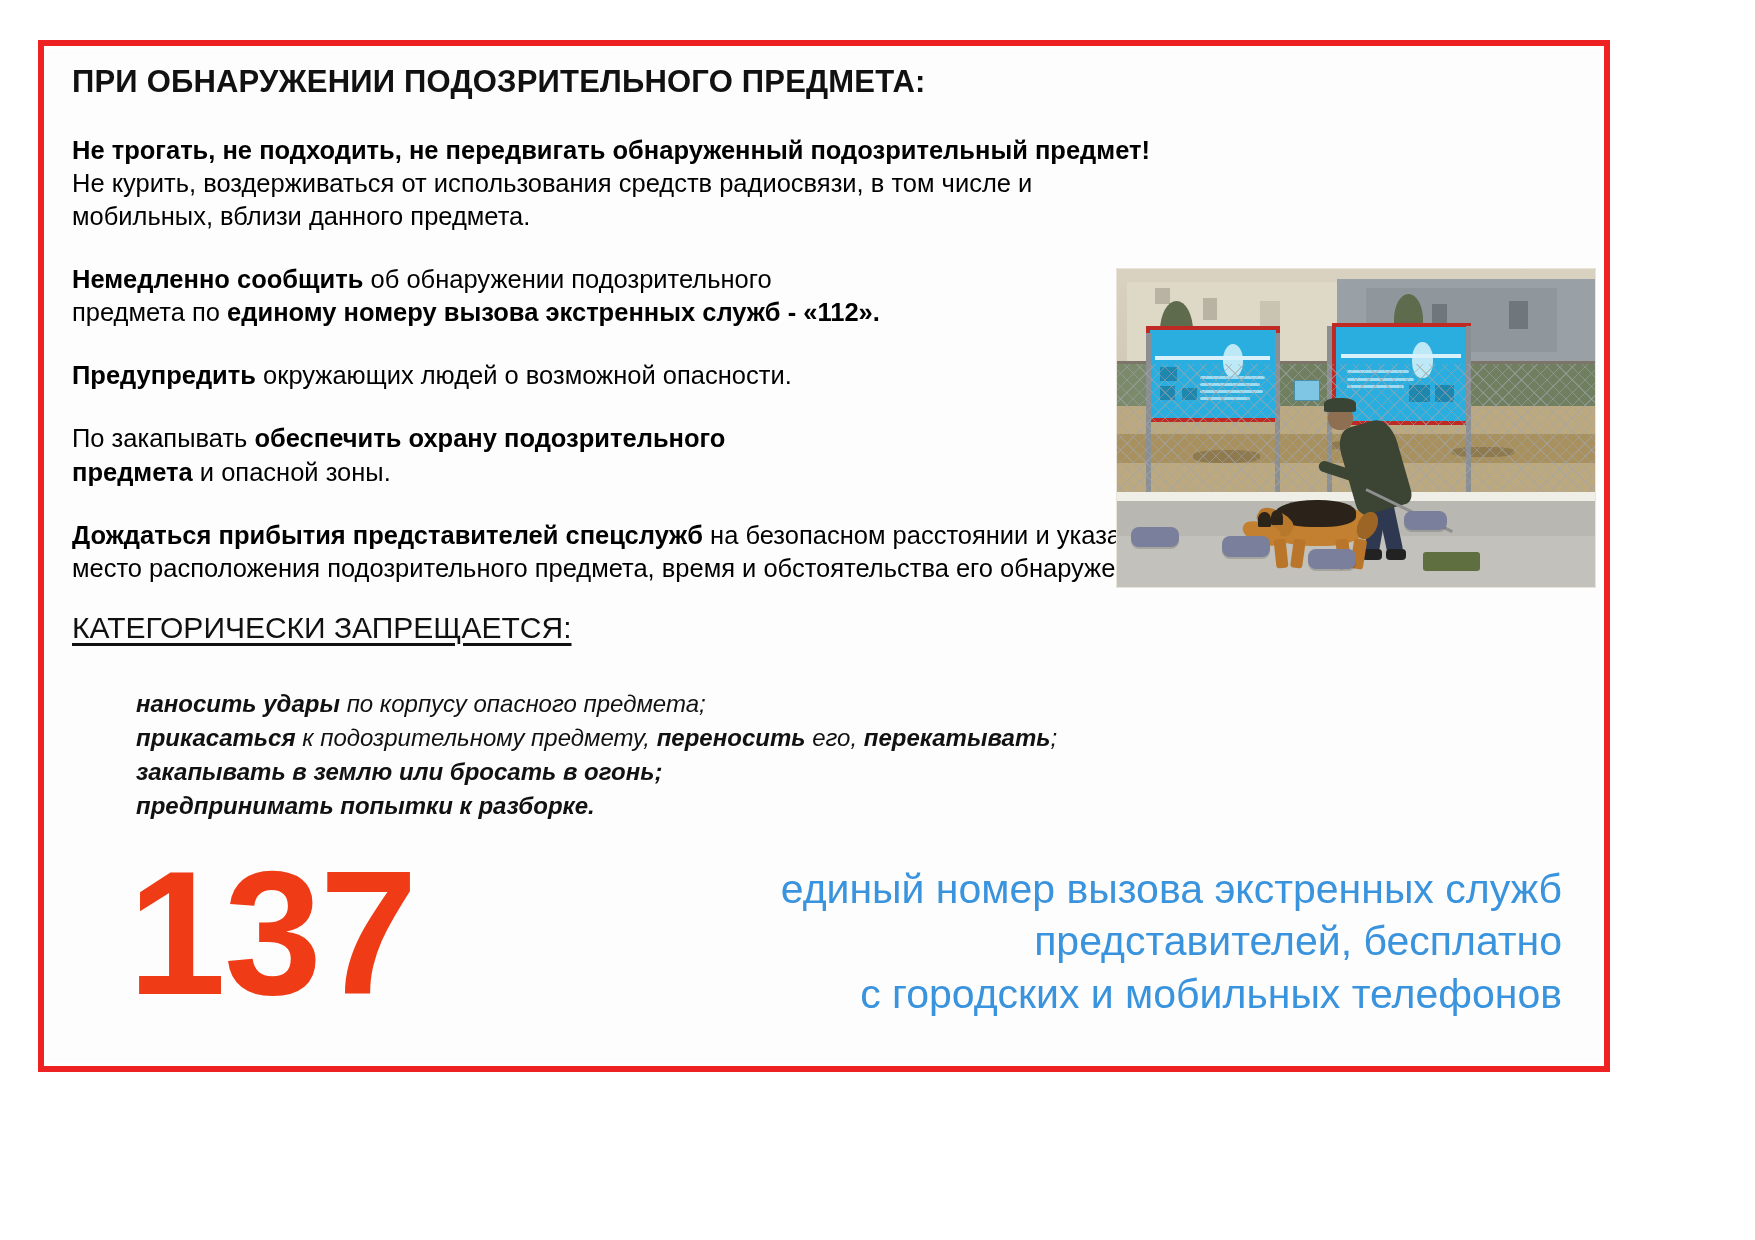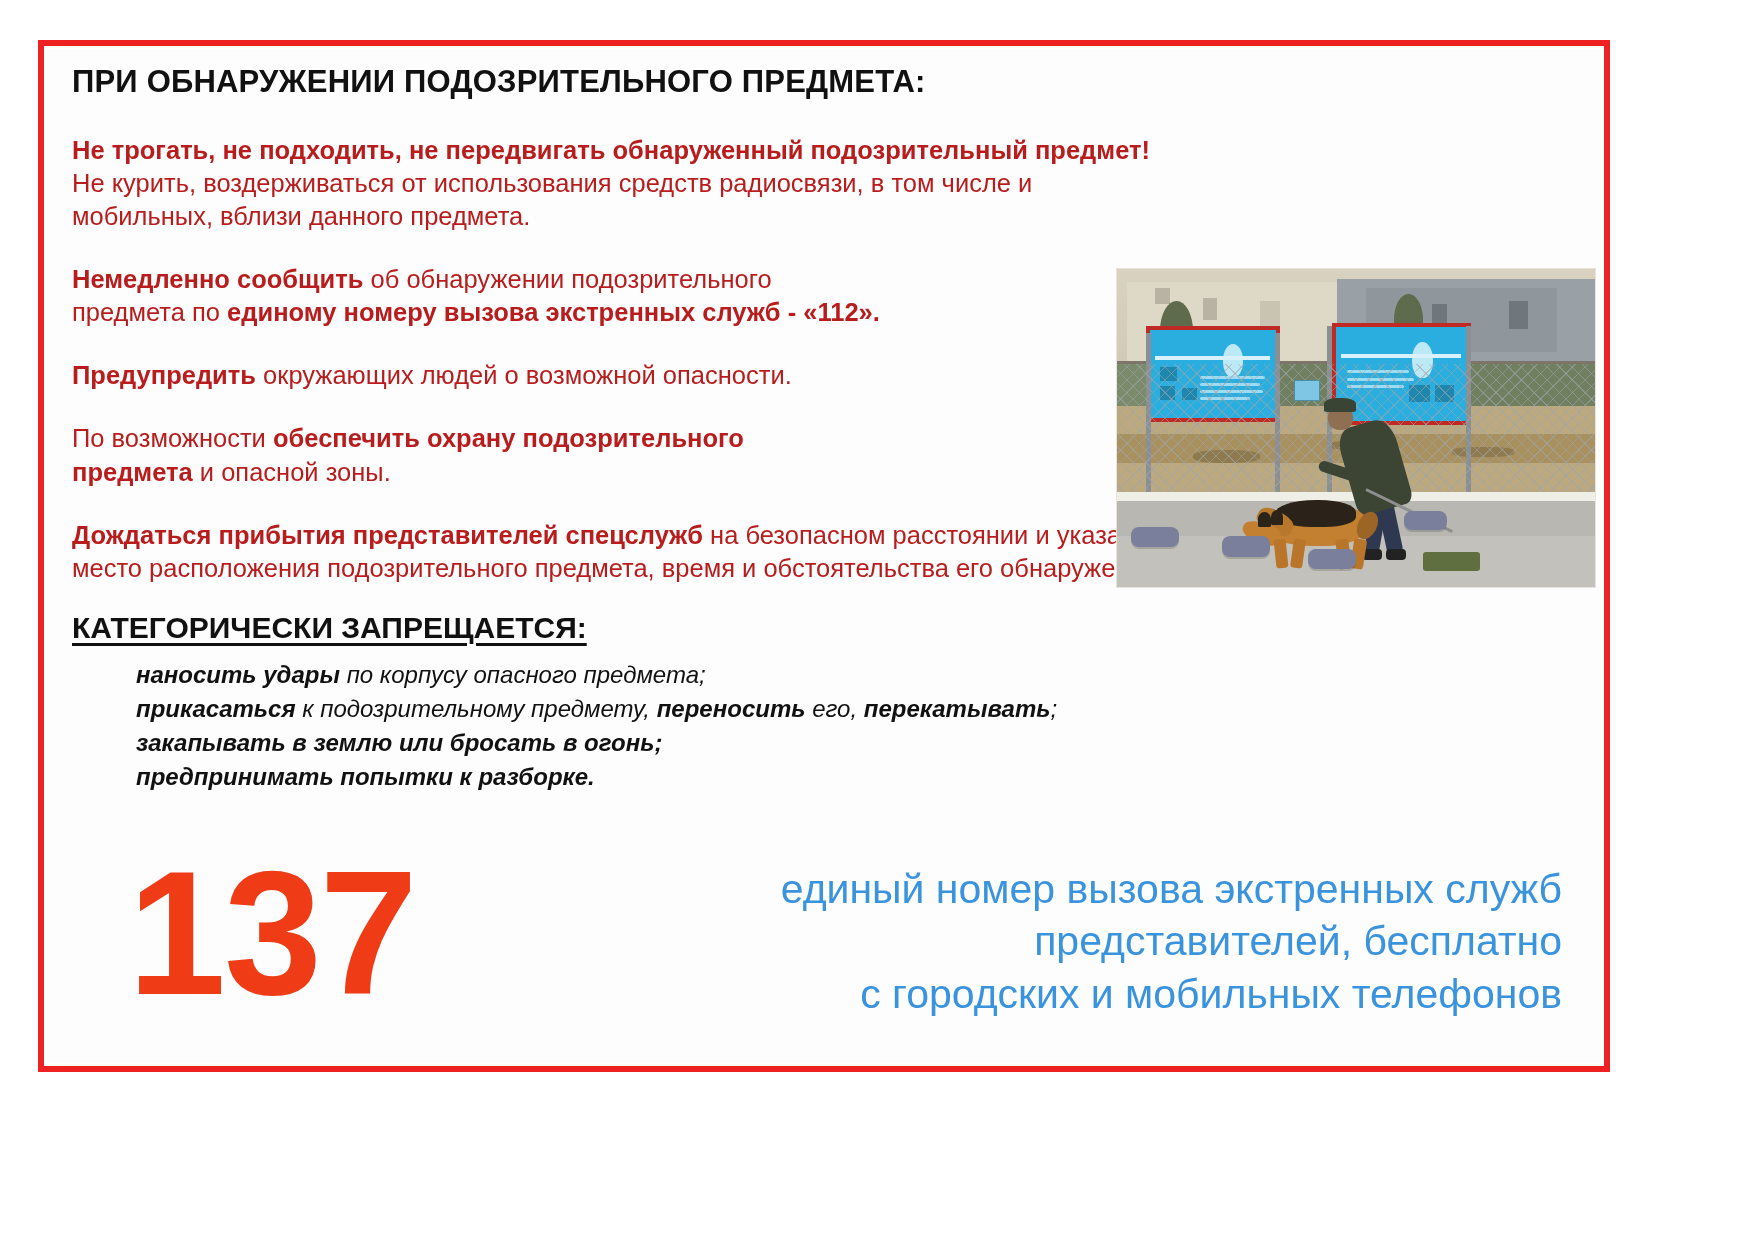--- a/index.html
+++ b/index.html
@@ -53,33 +53,33 @@
   .h1 {
     font-size: 31px;
     font-weight: bold;
     color: #111111;
     letter-spacing: 0.2px;
     margin: 0 0 34px 0;
     line-height: 1.15;
   }
   .para {
     font-size: 25.5px;
-    color: #b91c1c;
+    color: #000000;
     line-height: 1.30;
     margin: 0 0 30px 0;
   }
   .para.tight { margin-bottom: 26px; }
   .para b { font-weight: bold; }
   .h2 {
     font-size: 30px;
-    font-weight: bold;
+    font-weight: normal;
     color: #111111;
     text-decoration: underline;
     text-underline-offset: 5px;
-    margin: 4px 0 13px 0;
+    margin: 4px 0 42px 0;
   }
   .banlist {
     margin: 0 0 0 64px;
     font-size: 24px;
     line-height: 1.42;
     color: #111111;
   }
   .banlist div { white-space: nowrap; font-style: italic; }
   .banlist b { font-weight: bold; }
 
@@ -210,21 +210,21 @@
       <p class="para">
         <b>Немедленно сообщить </b><span>об обнаружении подозрительного</span><br>
         <span>предмета по </span><b>единому номеру вызова экстренных служб - «112».</b>
       </p>
 
       <p class="para">
         <b>Предупредить </b><span>окружающих людей о возможной опасности.</span>
       </p>
 
       <p class="para">
-        <span>По возможности </span><b>обеспечить охрану подозрительного</b><br>
+        <span>По закапывать </span><b>обеспечить охрану подозрительного</b><br>
         <b>предмета</b><span> и опасной зоны.</span>
       </p>
 
       <p class="para tight">
         <b>Дождаться прибытия представителей спецслужб </b><span>на безопасном расстоянии и указать</span><br>
         <span>место расположения подозрительного предмета, время и обстоятельства его обнаружения.</span>
       </p>
 
       <h2 class="h2">КАТЕГОРИЧЕСКИ ЗАПРЕЩАЕТСЯ:</h2>
 

